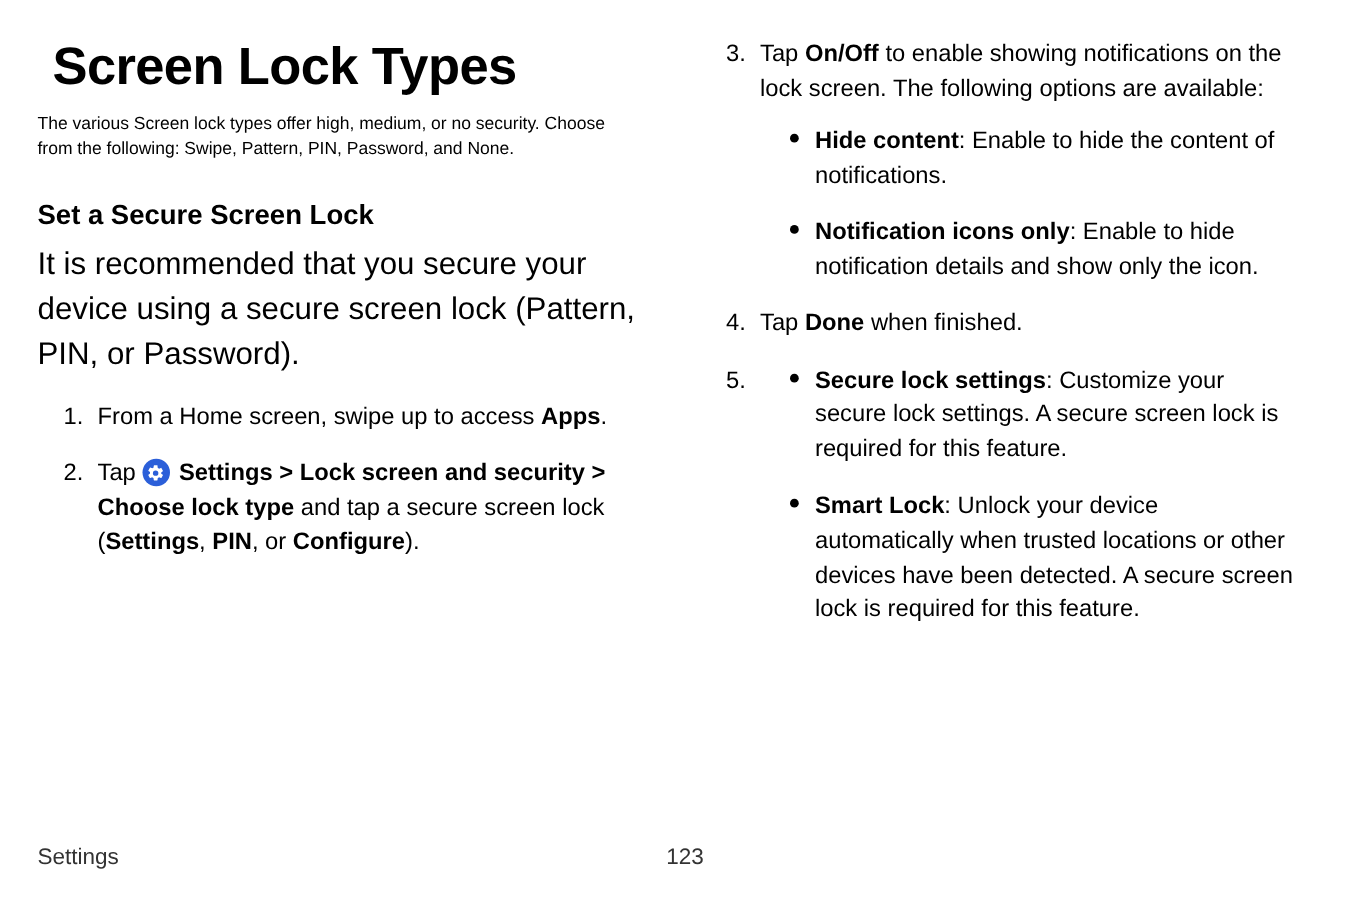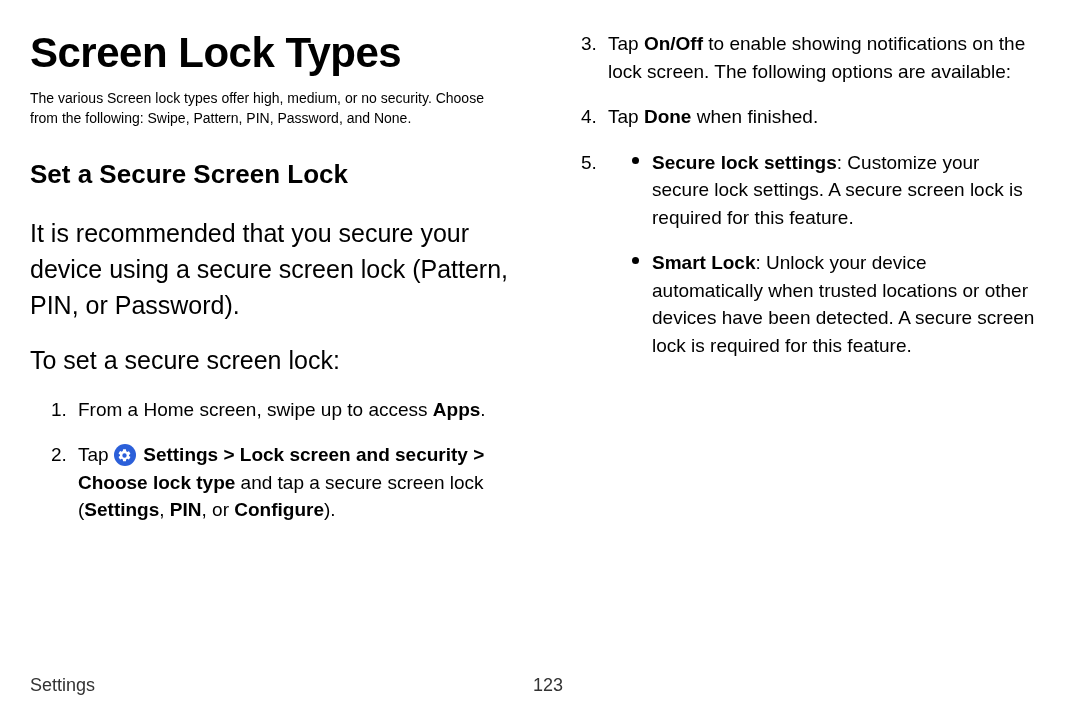--- a/index.html
+++ b/index.html
@@ -16,30 +16,31 @@
     display: flex;
     gap: 50px;
   }
   .col { flex: 1; }
   h1 {
     font-size: 42px;
     font-weight: 800;
     letter-spacing: -0.5px;
     margin-bottom: 12px;
     line-height: 1.1;
+    margin-left: 12px;
   }
   .intro {
     font-size: 14px;
     line-height: 1.45;
     margin-bottom: 30px;
   }
   h2 {
-    font-size: 26px;
+    font-size: 22px;
     font-weight: 700;
-    margin-bottom: 25px;
+    margin-bottom: 8px;
     margin-top: 10px;
   }
   .para {
     font-size: 25px;
     line-height: 1.45;
     margin-bottom: 18px;
   }
   ol {
     list-style: decimal;
     padding-left: 42px;
@@ -105,41 +106,44 @@
 </head>
 <body>
 
 <div class="columns">
   <div class="col">
     <h1>Screen Lock Types</h1>
     <p class="intro">The various Screen lock types offer high, medium, or no security. Choose from the following: Swipe, Pattern, PIN, Password, and None.</p>
 
     <h2>Set a Secure Screen Lock</h2>
     <p class="para">It is recommended that you secure your device using a secure screen lock (Pattern, PIN, or Password).</p>
-    <p class="para">To set a secure screen lock:</p>
 
     <ol start="1">
       <li>
         <span>From a Home screen, swipe up to access </span><span class="b">Apps</span><span>.</span>
       </li>
       <li>
         <span>Tap </span><span class="settings-icon">
             <svg viewBox="0 0 24 24" fill="#fff">
               <path d="M19.14,12.94a7.07,7.07,0,0,0,.05-.94,7.07,7.07,0,0,0-.05-.94l2.03-1.58a.5.5,0,0,0,.12-.64l-1.92-3.32a.5.5,0,0,0-.61-.22l-2.39.96a7,7,0,0,0-1.62-.94l-.36-2.54A.5.5,0,0,0,13.9,2h-3.8a.5.5,0,0,0-.49.42l-.36,2.54a7,7,0,0,0-1.62.94l-2.39-.96a.5.5,0,0,0-.61.22L2.71,8.48a.5.5,0,0,0,.12.64l2.03,1.58a7.07,7.07,0,0,0-.05.94,7.07,7.07,0,0,0,.05.94L2.83,14.16a.5.5,0,0,0-.12.64l1.92,3.32a.5.5,0,0,0,.61.22l2.39-.96a7,7,0,0,0,1.62.94l.36,2.54a.5.5,0,0,0,.49.42h3.8a.5.5,0,0,0,.49-.42l.36-2.54a7,7,0,0,0,1.62-.94l2.39.96a.5.5,0,0,0,.61-.22l1.92-3.32a.5.5,0,0,0-.12-.64ZM12,15.5A3.5,3.5,0,1,1,15.5,12,3.5,3.5,0,0,1,12,15.5Z"></path>
             </svg>
           </span>
         <span class="b">Settings</span><span class="b"> &gt; </span><span class="b">Lock screen and security</span><span class="b"> &gt; </span><span class="b">Choose lock type</span><span> and tap a secure screen lock (</span><span class="b">Settings</span><span>, </span><span class="b">PIN</span><span>, or </span><span class="b">Configure</span><span>).</span>
       </li>
     </ol>
   </div>
 
   <div class="col">
     <ol start="3">
       <li>
         <span>Tap </span><span class="b">On/Off</span><span> to enable showing notifications on the lock screen. The following options are available:</span>
+        <ul class="bullets">
+          <li><span class="b">Hide content</span><span>: Enable to hide the content of notifications.</span></li>
+          <li><span class="b">Notification icons only</span><span>: Enable to hide notification details and show only the icon.</span></li>
+        </ul>
       </li>
       <li>
         <span>Tap </span><span class="b">Done</span><span> when finished.</span>
       </li>
       <li>
         <ul class="bullets">
           <li><span class="b">Secure lock settings</span><span>: Customize your secure lock settings. A secure screen lock is required for this feature.</span></li>
           <li><span class="b">Smart Lock</span><span>: Unlock your device automatically when trusted locations or other devices have been detected. A secure screen lock is required for this feature.</span></li>
         </ul>
       </li>

